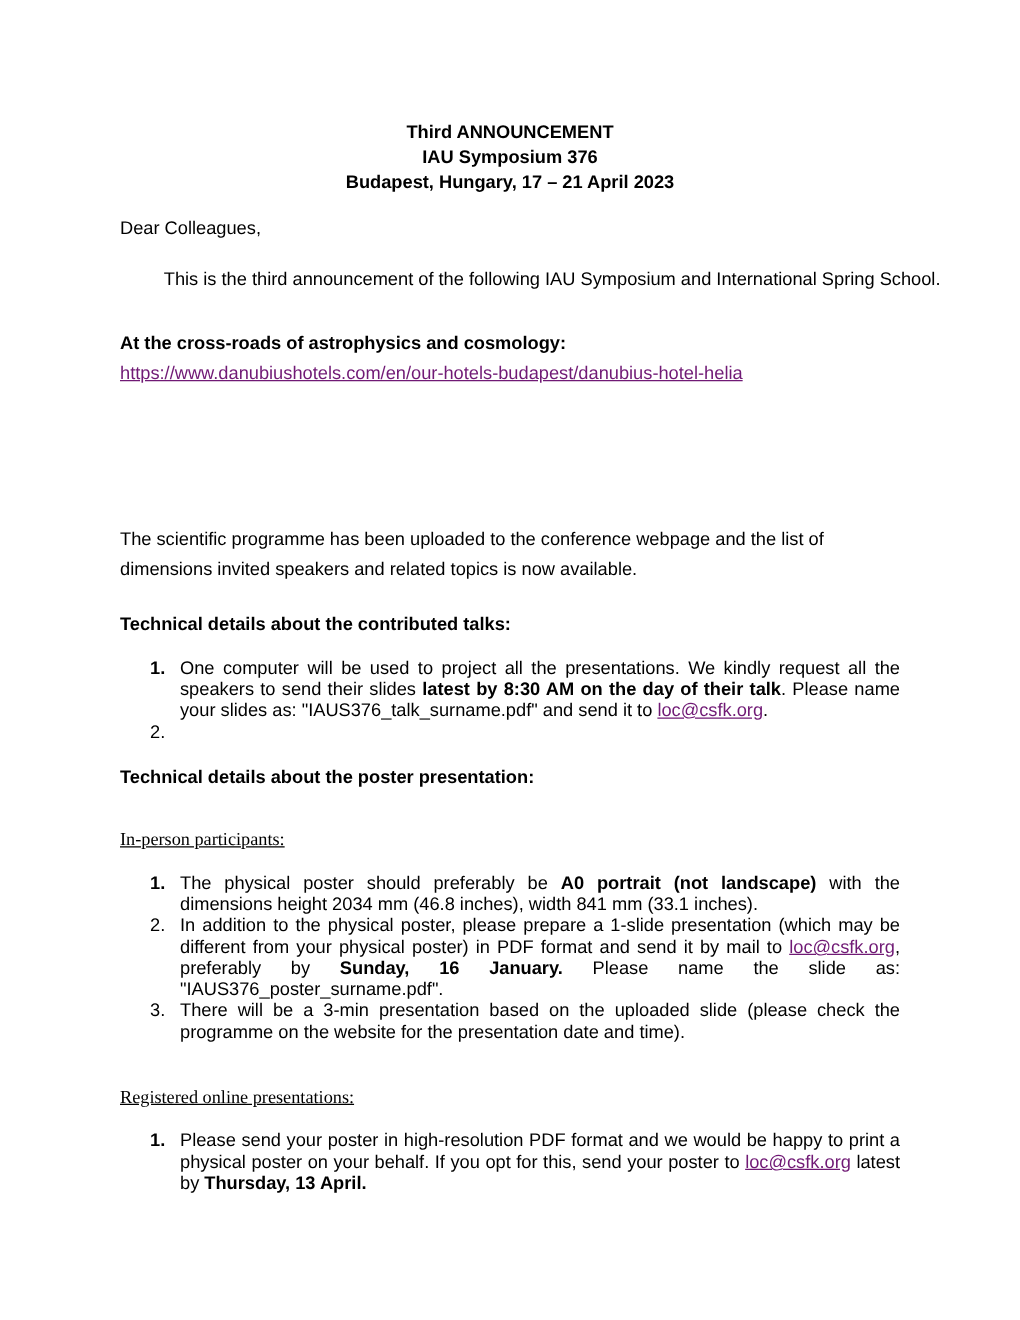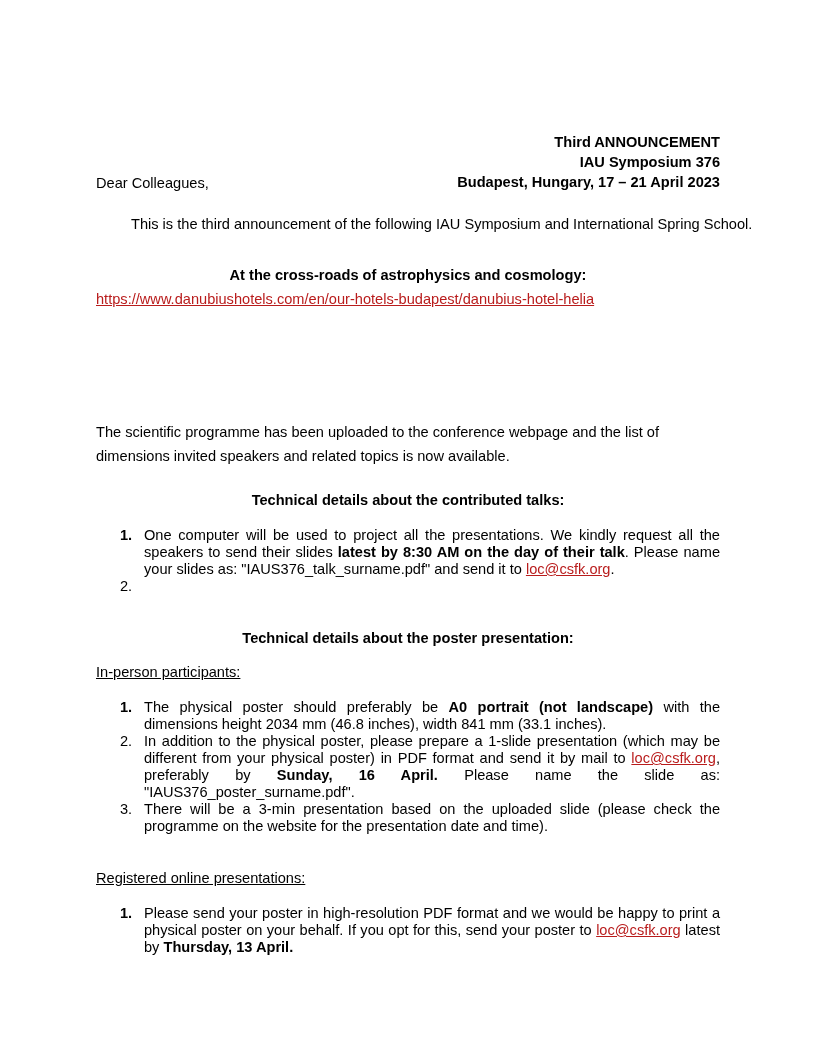--- a/index.html
+++ b/index.html
@@ -1,22 +1,22 @@
 <!DOCTYPE html>
 <html><head>
 <meta charset="utf-8">
 <style>
   html, body { margin: 0; padding: 0; background: #ffffff; }
   body { width: 816px; height: 1056px; position: relative; overflow: hidden;
          font-family: "Liberation Sans", sans-serif; color: #000; font-size: 14.6px; }
   .abs { position: absolute; left: 96px; width: 624px; }
-  .center { text-align: right; font-weight: bold; margin-top: 36px; }
-  .bold { font-weight: bold; text-align: center; }
-  .link { color: #b91c1c; text-decoration: underline; }
-  .underline { text-decoration: underline; }
+  .center { text-align: center; font-weight: bold; }
+  .bold { font-weight: bold; }
+  .link { color: #701a75; text-decoration: underline; }
+  .underline { text-decoration: underline; font-family: Liberation Serif, serif; }
   .ol { position: absolute; left: 96px; width: 624px; margin: 0; padding: 0; list-style: none; }
   .ol li { position: relative; padding-left: 48px; line-height: 17px; text-align: justify; }
   .ol li .num { position: absolute; left: 24px; top: 0; }
 </style>
 </head>
 <body>
 
 <div>
 
   <div class="abs center" style="top:96px; line-height:20px;">
@@ -41,32 +41,32 @@
   <ol class="ol" style="top:527px;">
     <li>
       <span class="num bold">1.</span>
       <span>One computer will be used to project all the presentations. We kindly request all the speakers to send their slides </span><span class="bold">latest by 8:30 AM on the day of their talk</span><span>. Please name your slides as: "IAUS376_talk_surname.pdf" and send it to </span><a class="link">loc@csfk.org</a><span>.</span>
     </li>
     <li>
       <span class="num">2.</span>
     </li>
   </ol>
 
-  <div class="abs bold" style="top:630px;">Technical details about the poster presentation:</div>
+  <div class="abs bold" style="top:614px;">Technical details about the poster presentation:</div>
 
   <div class="abs underline" style="top:664px;">In-person participants:</div>
 
   <ol class="ol" style="top:699px;">
     <li>
       <span class="num bold">1.</span>
       <span>The physical poster should preferably be </span><span class="bold">A0 portrait (not landscape)</span><span> with the dimensions height 2034 mm (46.8 inches), width 841 mm (33.1 inches).</span>
     </li>
     <li>
       <span class="num">2.</span>
-      <span>In addition to the physical poster, please prepare a 1-slide presentation (which may be different from your physical poster) in PDF format and send it by mail to </span><a class="link">loc@csfk.org</a><span>, preferably by </span><span class="bold">Sunday, 16 April.</span><span> Please name the slide as: "IAUS376_poster_surname.pdf".</span>
+      <span>In addition to the physical poster, please prepare a 1-slide presentation (which may be different from your physical poster) in PDF format and send it by mail to </span><a class="link">loc@csfk.org</a><span>, preferably by </span><span class="bold">Sunday, 16 January.</span><span> Please name the slide as: "IAUS376_poster_surname.pdf".</span>
     </li>
     <li>
       <span class="num">3.</span>
       <span>There will be a 3-min presentation based on the uploaded slide (please check the programme on the website for the presentation date and time).</span>
     </li>
   </ol>
 
   <div class="abs underline" style="top:870px;">Registered online presentations:</div>
 
   <ol class="ol" style="top:905px;">

